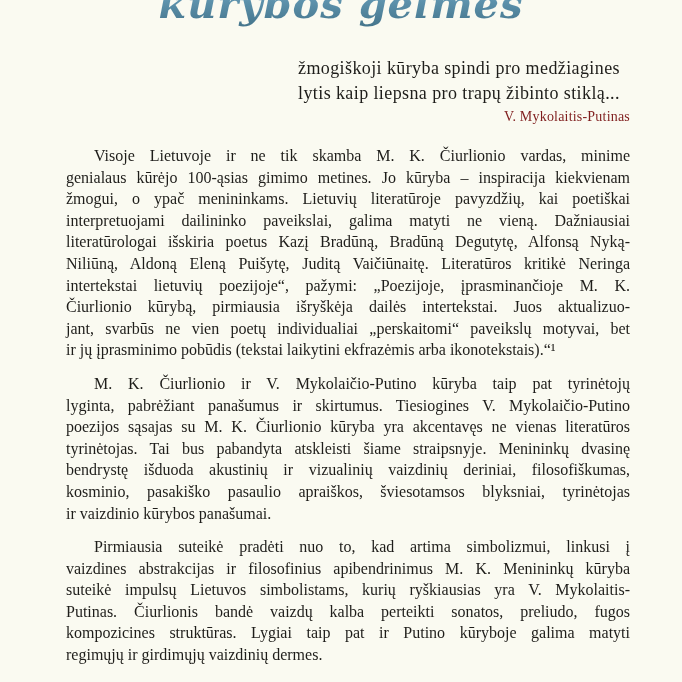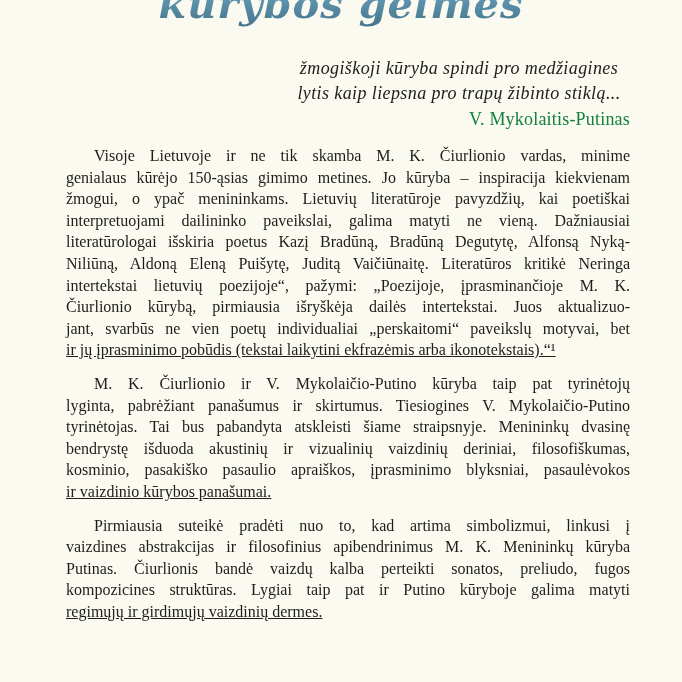--- a/index.html
+++ b/index.html
@@ -38,94 +38,95 @@
     text-shadow: 0 0 0 rgba(0,0,0,0);
   }
 
   
   .epigraph {
     position: absolute;
     top: 56px;
     right: 48px;
     width: 350px;
     text-align: center;
-    font-style: italic;
     font-size: 18px;
     line-height: 25px;
     letter-spacing: 0.4px;
     color: #1e1d1a;
   }
   .attribution {
     position: absolute;
     top: 109px;
     right: 52px;
-    font-size: 18px;
+    font-size: 14px;
     letter-spacing: 0.2px;
-    color: #15803d;
+    color: #7f1d1d;
     margin-left: 44px;
   }
 
   
   .body-text {
     position: absolute;
     top: 145px;
     left: 66px;
     width: 564px;
     font-size: 16px;
     line-height: 21.6px;
     color: #1e1d1a;
   }
   .para + .para { margin-top: 12px; }
   .line {
     text-align: justify;
     text-align-last: justify;
     white-space: normal;
   }
   .line.first { text-indent: 28px; }
-  .line.last { text-align-last: left; text-decoration: underline; }
+  .line.last { text-align-last: left; }
 </style>
 </head>
 <body>
 
 <div class="page" style="background: rgb(250, 250, 241); color: rgb(30, 29, 26);">
 
   <div class="title-wrap">
     <span class="title-text" style="background: linear-gradient(rgb(166, 200, 214) 0%, rgb(93, 146, 172) 45%, rgb(68, 116, 139) 100%) text;">kūrybos gelmės</span>
   </div>
 
   <div class="epigraph">
     <div>žmogiškoji kūryba spindi pro medžiagines</div>
     <div>lytis kaip liepsna pro trapų žibinto stiklą...</div>
   </div>
 
   <div class="attribution">V. Mykolaitis-Putinas</div>
 
   <div class="body-text">
     <div class="para">
         <div class="line first">Visoje Lietuvoje ir ne tik skamba M. K. Čiurlionio vardas, minime</div>
-        <div class="line">genialaus kūrėjo 150-ąsias gimimo metines. Jo kūryba – inspiracija kiekvienam</div>
+        <div class="line">genialaus kūrėjo 100-ąsias gimimo metines. Jo kūryba – inspiracija kiekvienam</div>
         <div class="line">žmogui, o ypač menininkams. Lietuvių literatūroje pavyzdžių, kai poetiškai</div>
         <div class="line">interpretuojami dailininko paveikslai, galima matyti ne vieną. Dažniausiai</div>
         <div class="line">literatūrologai išskiria poetus Kazį Bradūną, Bradūną Degutytę, Alfonsą Nyką-</div>
         <div class="line">Niliūną, Aldoną Eleną Puišytę, Juditą Vaičiūnaitę. Literatūros kritikė Neringa</div>
         <div class="line">intertekstai lietuvių poezijoje“, pažymi: „Poezijoje, įprasminančioje M. K.</div>
         <div class="line">Čiurlionio kūrybą, pirmiausia išryškėja dailės intertekstai. Juos aktualizuo-</div>
         <div class="line">jant, svarbūs ne vien poetų individualiai „perskaitomi“ paveikslų motyvai, bet</div>
         <div class="line last">ir jų įprasminimo pobūdis (tekstai laikytini ekfrazėmis arba ikonotekstais).“¹</div>
       </div>
     <div class="para">
         <div class="line first">M. K. Čiurlionio ir V. Mykolaičio-Putino kūryba taip pat tyrinėtojų</div>
         <div class="line">lyginta, pabrėžiant panašumus ir skirtumus. Tiesiogines V. Mykolaičio-Putino</div>
+        <div class="line">poezijos sąsajas su M. K. Čiurlionio kūryba yra akcentavęs ne vienas literatūros</div>
         <div class="line">tyrinėtojas. Tai bus pabandyta atskleisti šiame straipsnyje. Menininkų dvasinę</div>
         <div class="line">bendrystę išduoda akustinių ir vizualinių vaizdinių deriniai, filosofiškumas,</div>
-        <div class="line">kosminio, pasakiško pasaulio apraiškos, įprasminimo blyksniai, pasaulėvokos</div>
+        <div class="line">kosminio, pasakiško pasaulio apraiškos, šviesotamsos blyksniai, tyrinėtojas</div>
         <div class="line last">ir vaizdinio kūrybos panašumai.</div>
       </div>
     <div class="para">
         <div class="line first">Pirmiausia suteikė pradėti nuo to, kad artima simbolizmui, linkusi į</div>
         <div class="line">vaizdines abstrakcijas ir filosofinius apibendrinimus M. K. Menininkų kūryba</div>
+        <div class="line">suteikė impulsų Lietuvos simbolistams, kurių ryškiausias yra V. Mykolaitis-</div>
         <div class="line">Putinas. Čiurlionis bandė vaizdų kalba perteikti sonatos, preliudo, fugos</div>
         <div class="line">kompozicines struktūras. Lygiai taip pat ir Putino kūryboje galima matyti</div>
         <div class="line last">regimųjų ir girdimųjų vaizdinių dermes.</div>
       </div>
   </div>
 
 </div>
 
 </body></html>

